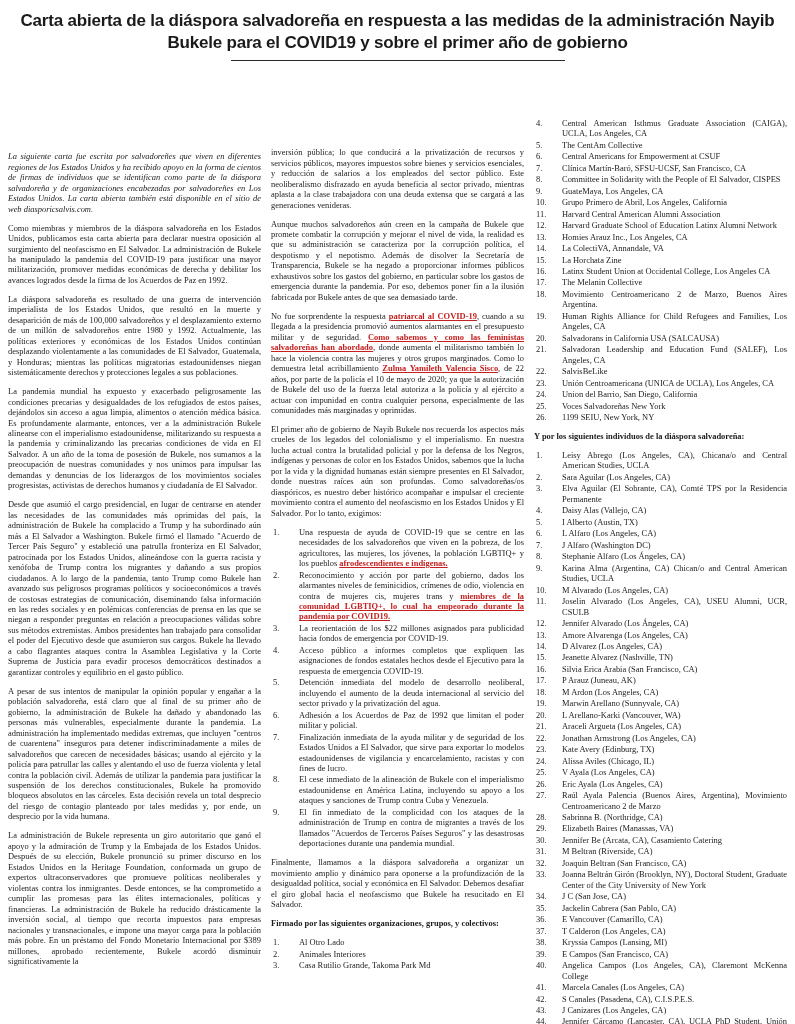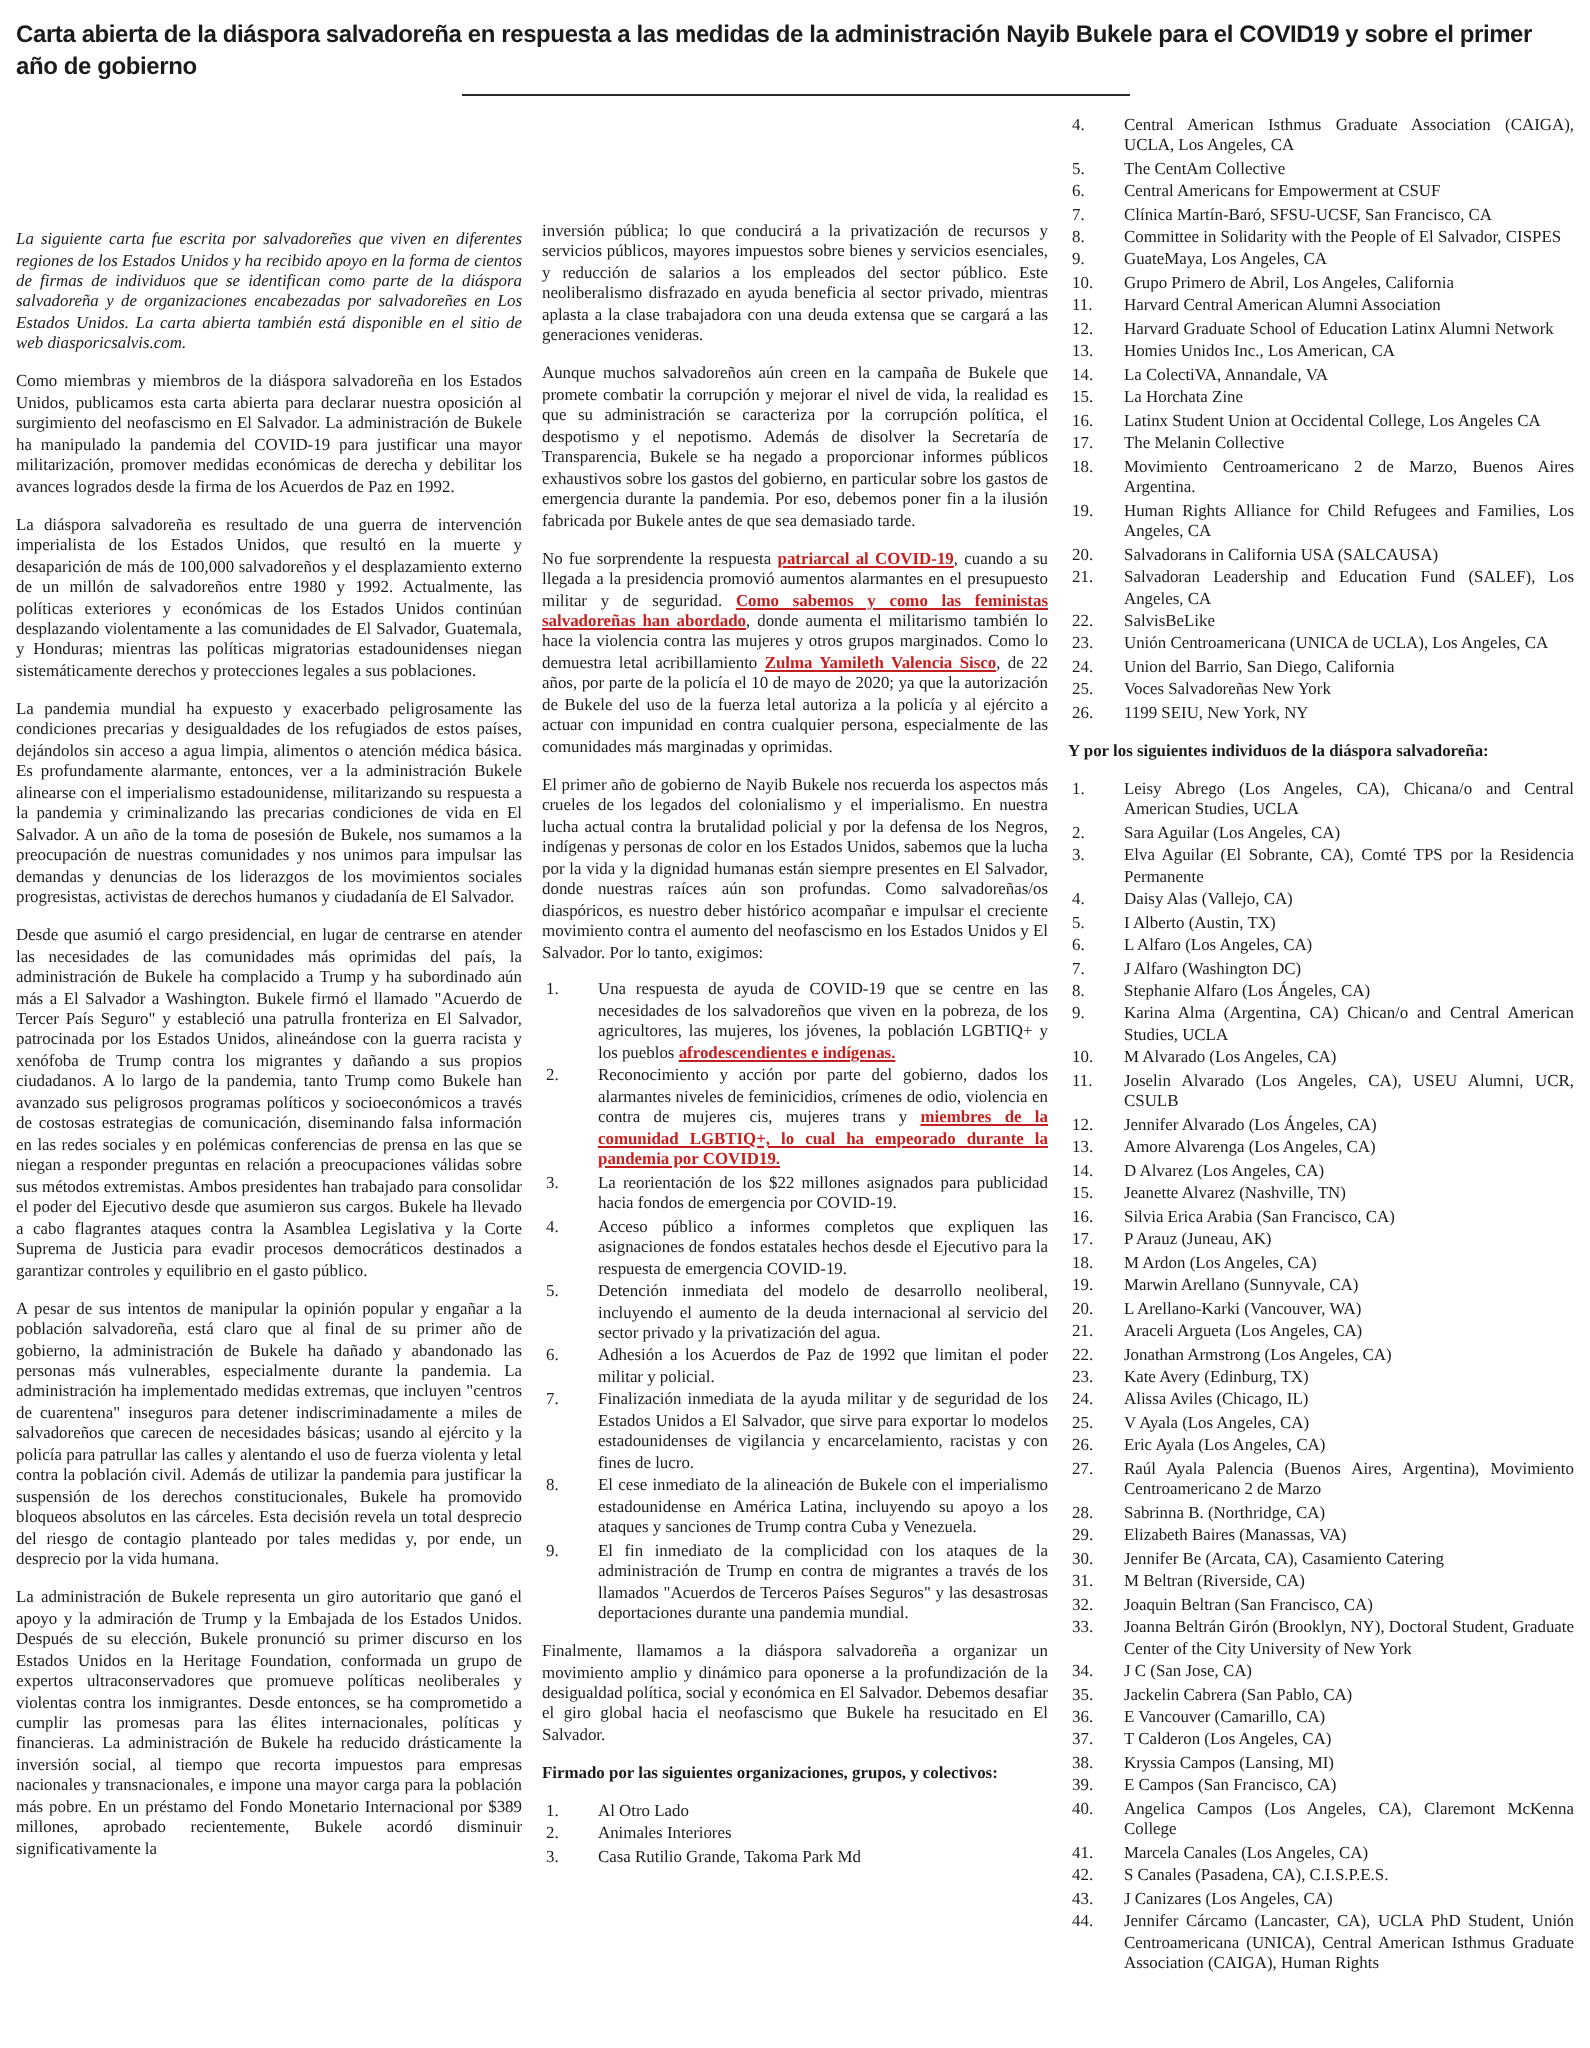--- a/index.html
+++ b/index.html
@@ -4,22 +4,22 @@
 <style>
   html, body { margin: 0; padding: 0; }
   body {
     width: 795px; height: 1024px; overflow: hidden;
     background: #ffffff; color: #1b1b1b;
     font-family: "Liberation Serif", serif;
   }
   .page { padding: 8px 8px 0 8px; }
   .title {
     font-family: "Liberation Sans", sans-serif;
-    font-weight: 700; font-size: 12px; line-height: 1.32;
-    color: #1b1b1b; margin: 2px auto 0; max-width: 780px;
+    font-weight: 700; font-size: 17px; line-height: 1.32;
+    text-align: center; color: #1b1b1b; margin: 2px auto 0; max-width: 780px;
     letter-spacing: -0.2px;
   }
   .title-rule { width: 334px; height: 0; border-bottom: 1.6px solid #2a2a2a; margin: 5px auto 9px; }
   .cols { display: flex; gap: 10px; align-items: center; }
   .col { flex: 1 1 0; min-width: 0; font-size: 8.45px; line-height: 1.24; text-align: justify; }
   p { margin: 0 0 8.5px 0; }
   .italic { font-style: italic; }
   .bold { font-weight: 700; }
   .link { color: #c42020; font-weight: 700; text-decoration: underline; cursor: pointer; }
   ol.num-list { list-style: none; margin: 0 0 8.5px 0; padding: 0; counter-reset: it; }
@@ -70,31 +70,31 @@
       <p>Finalmente, llamamos a la diáspora salvadoreña a organizar un movimiento amplio y dinámico para oponerse a la profundización de la desigualdad política, social y económica en El Salvador. Debemos desafiar el giro global hacia el neofascismo que Bukele ha resucitado en El Salvador.</p>
       <p class="bold">Firmado por las siguientes organizaciones, grupos, y colectivos:</p>
       <ol class="num-list">
           <li>Al Otro Lado</li>
           <li>Animales Interiores</li>
           <li>Casa Rutilio Grande, Takoma Park Md</li>
         </ol>
     </div>
 
     <div class="col">
-      <ol class="num-list" style="counter-reset: it 3;">
+      <ol class="num-list" style="counter-reset: it 3; margin-top: 48px;">
           <li>Central American Isthmus Graduate Association (CAIGA), UCLA, Los Angeles, CA</li>
           <li>The CentAm Collective</li>
           <li>Central Americans for Empowerment at CSUF</li>
           <li>Clínica Martín-Baró, SFSU-UCSF, San Francisco, CA</li>
           <li>Committee in Solidarity with the People of El Salvador, CISPES</li>
           <li>GuateMaya, Los Angeles, CA</li>
           <li>Grupo Primero de Abril, Los Angeles, California</li>
           <li>Harvard Central American Alumni Association</li>
           <li>Harvard Graduate School of Education Latinx Alumni Network</li>
-          <li>Homies Unidos Inc., Los American, CA</li>
+          <li>Homies Arauz Inc., Los Angeles, CA</li>
           <li>La ColectiVA, Annandale, VA</li>
           <li>La Horchata Zine</li>
           <li>Latinx Student Union at Occidental College, Los Angeles CA</li>
           <li>The Melanin Collective</li>
           <li>Movimiento Centroamericano 2 de Marzo, Buenos Aires Argentina.</li>
           <li>Human Rights Alliance for Child Refugees and Families, Los Angeles, CA</li>
           <li>Salvadorans in California USA (SALCAUSA)</li>
           <li>Salvadoran Leadership and Education Fund (SALEF), Los Angeles, CA</li>
           <li>SalvisBeLike</li>
           <li>Unión Centroamericana (UNICA de UCLA), Los Angeles, CA</li>

